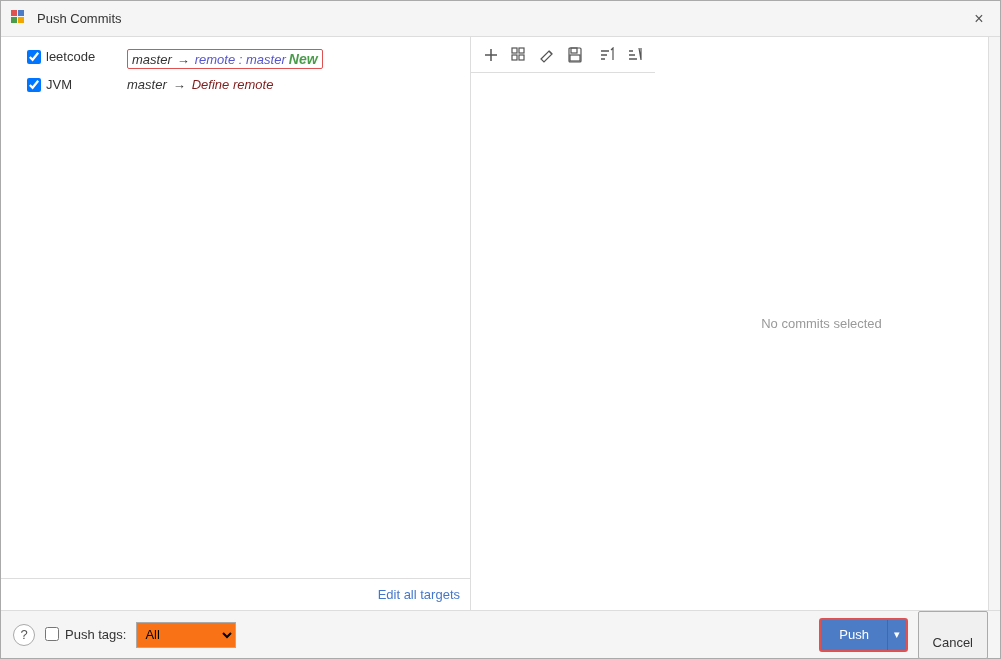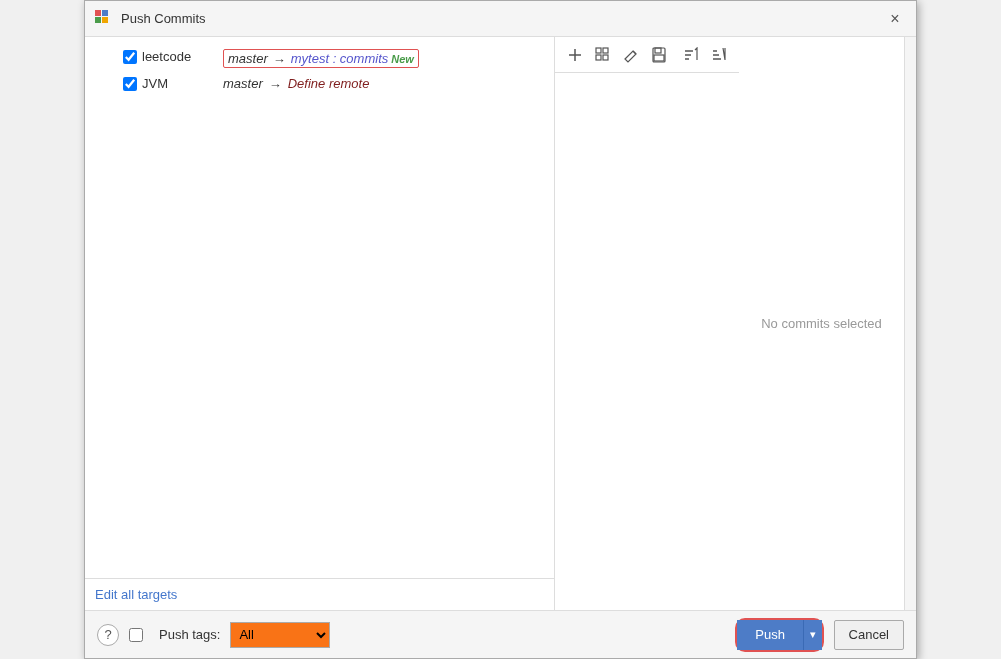--- a/index.html
+++ b/index.html
@@ -6,21 +6,21 @@
     body {
       font-family: 'Segoe UI', Arial, sans-serif;
       font-size: 13px;
       background: #f0f0f0;
       display: flex;
       align-items: center;
       justify-content: center;
       height: 100vh;
     }
     .dialog {
-      width: 833px;
+      width: 1001px;
       height: 659px;
       background: #fff;
       border: 1px solid #aaa;
       box-shadow: 2px 2px 8px rgba(0,0,0,0.3);
       display: flex;
       flex-direction: column;
     }
     .title-bar {
       display: flex;
       align-items: center;
@@ -68,21 +68,20 @@
     }
     .repo-list {
       flex: 1;
       overflow-y: auto;
       padding: 8px 0;
     }
     .repo-item {
       display: flex;
       align-items: flex-start;
       padding: 4px 26px;
-      margin-left: 12px;
     }
     .repo-name-col {
       width: 100px;
       display: flex;
       align-items: center;
       gap: 5px;
     }
     .checkbox {
       width: 14px;
       height: 14px;
@@ -117,30 +116,30 @@
     }
     .branch-arrow {
       color: #333;
       margin: 0 2px;
     }
     .branch-remote {
       color: #5555cc;
     }
     .badge-new {
       color: #4a9c4a;
-      font-size: 11px;
+      font-size: 14px;
       font-weight: bold;
     }
     .branch-define {
       color: #7f1d1d;
     }
     .edit-targets-bar {
       border-top: 1px solid #ddd;
       padding: 8px 10px;
-      text-align: left;
+      text-align: right;
     }
     .edit-targets-link {
       color: #4477cc;
       cursor: pointer;
       font-size: 13px;
       text-decoration: none;
     }
     .right-panel {
       flex: 1;
       display: flex;
@@ -200,39 +199,39 @@
       display: flex;
       align-items: center;
       justify-content: center;
       cursor: pointer;
       font-size: 13px;
       color: #555;
       background: #fff;
     }
     .push-tags-label {
       display: flex;
-      align-items: flex-end;
-      gap: 16px;
+      align-items: flex-start;
+      gap: 6px;
       color: #333;
       font-size: 13px;
     }
     .push-tags-select {
       width: 100px;
       height: 26px;
       font-size: 13px;
       border: 1px solid #aaa;
       padding: 2px 4px;
       background: #f97316;
     }
     .spacer { flex: 1; }
     .push-btn-group {
       display: flex;
       align-items: center;
       border: 2px solid #e05252;
-      border-radius: 10px;
+      border-radius: 3px;
       justify-content: center;
     }
     .push-main-btn {
       background: #4d7cc7;
       color: #fff;
       border: none;
       padding: 5px 18px;
       font-size: 13px;
       cursor: pointer;
       height: 30px;
@@ -243,21 +242,21 @@
       border: none;
       border-left: 1px solid #3a6ab5;
       padding: 5px 6px;
       font-size: 11px;
       cursor: pointer;
       height: 30px;
     }
     .cancel-btn {
       background: #f0f0f0;
       border: 1px solid #aaa;
-      padding: 5px 14px;
+      padding: 23px 14px;
       font-size: 13px;
       cursor: pointer;
       height: 30px;
       border-radius: 2px;
       color: #333;
     }
   </style>
 </head>
 <body>
 
@@ -283,21 +282,21 @@
 
         <div class="repo-item">
           <div class="repo-name-col">
             <input type="checkbox" class="checkbox" checked="" style="">
             <span class="repo-name">leetcode</span>
           </div>
           <div class="branch-col">
             <div class="branch-item branch-highlighted">
               <span class="branch-local">master</span>
               <span class="branch-arrow">→</span>
-              <span class="branch-remote">mytest : commits</span>
+              <span class="branch-remote">remote : master</span>
               <span class="badge-new">New</span>
             </div>
           </div>
         </div>
 
         <div class="repo-item">
           <div class="repo-name-col">
             <input type="checkbox" class="checkbox" checked="" style="">
             <span class="repo-name">JVM</span>
           </div>

